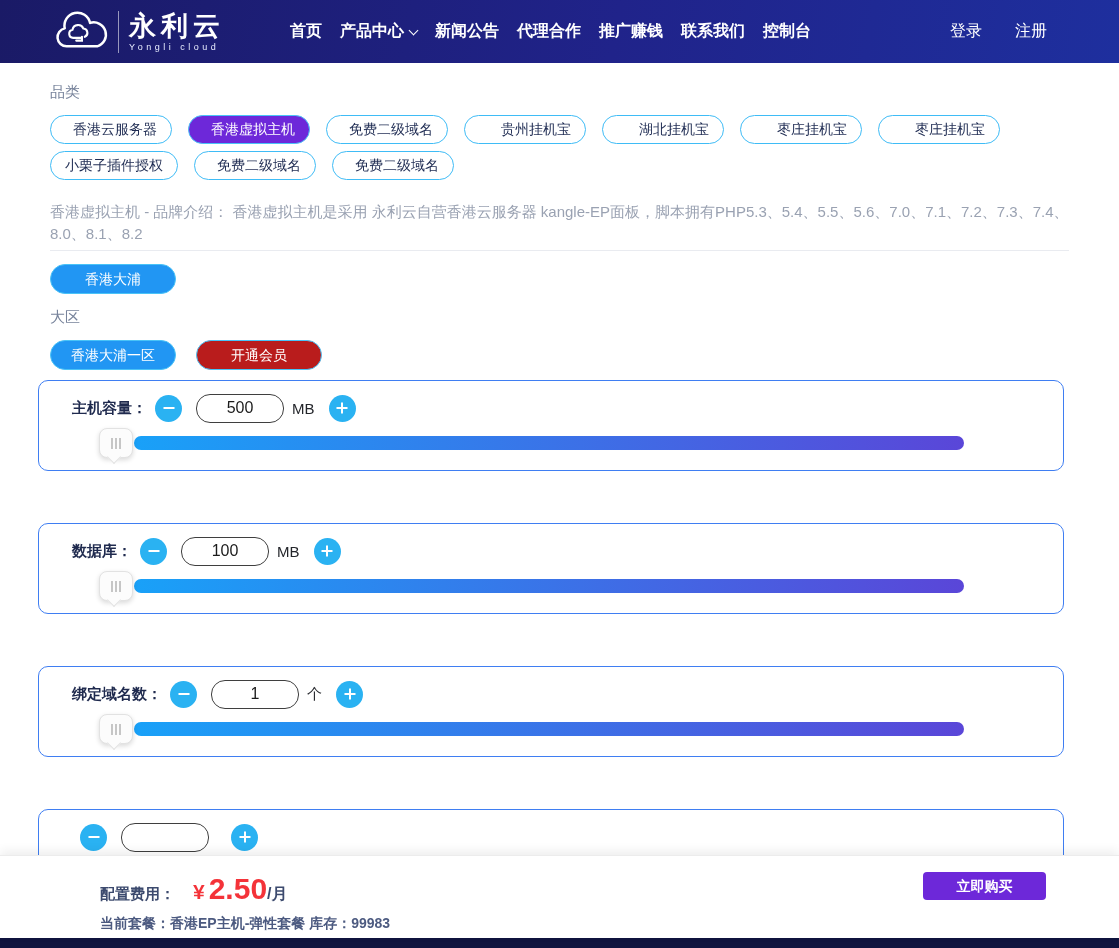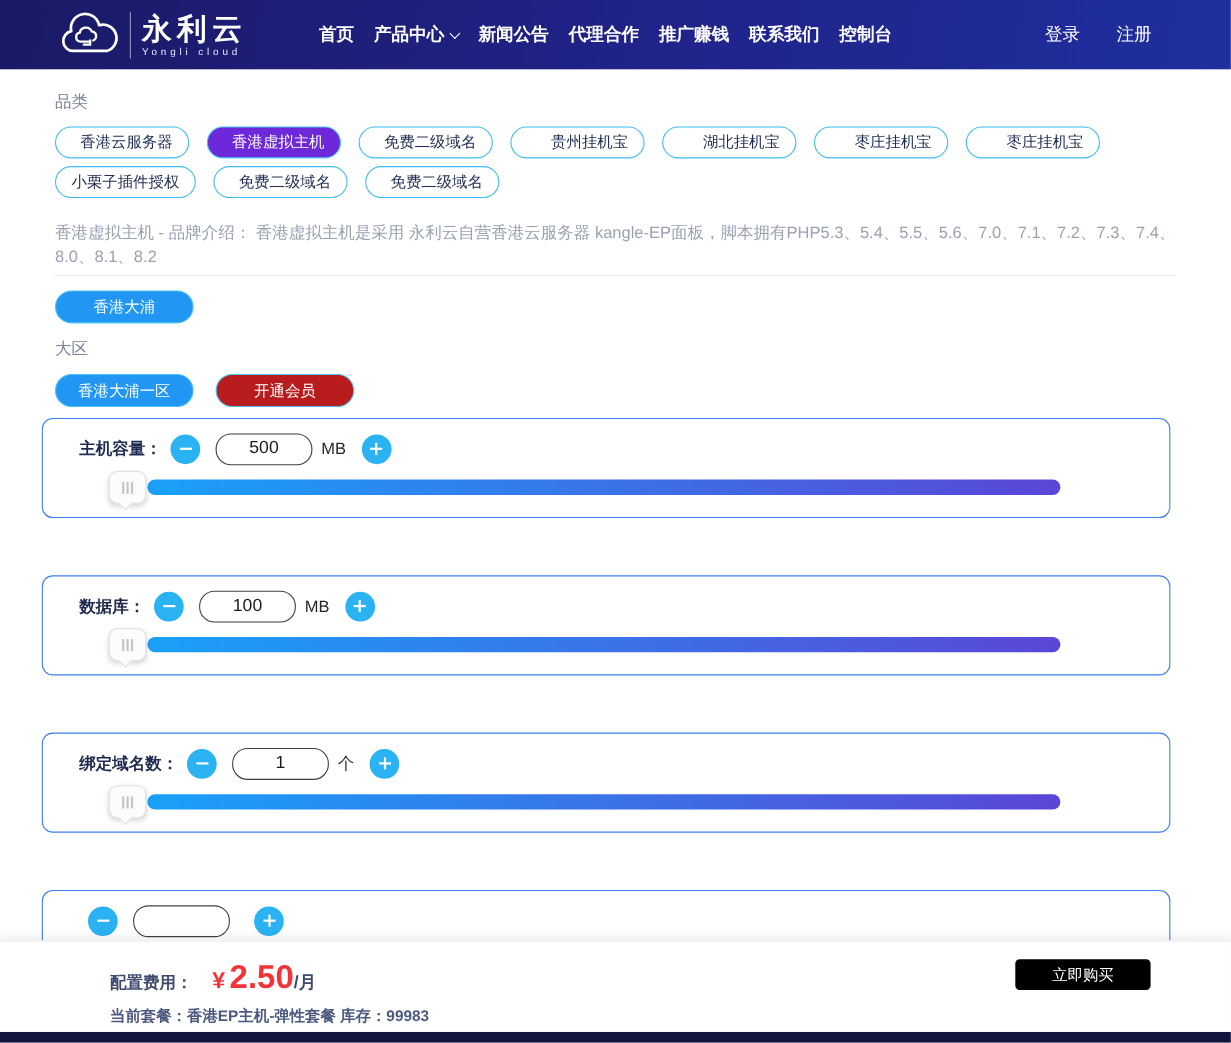--- a/index.html
+++ b/index.html
@@ -67,22 +67,22 @@
 
   
   .footbar { position:absolute; left:0; bottom:10px; width:100%; height:83px; background:#fff;
     border-top:1px solid #ececec; box-shadow:0 -4px 10px rgba(0,0,0,.07); z-index:10; }
   .cost-line { display:flex; align-items:baseline; margin:16px 0 0 100px; }
   .cost-label { font-size:15px; font-weight:700; color:#3c4a6e; margin-right:18px; }
   .cost-cur { font-size:21px; font-weight:700; color:#f43339; margin-right:4px; }
   .cost-price { font-size:30px; font-weight:700; color:#f43339; }
   .cost-per { font-size:16px; font-weight:700; color:#3c4a6e; }
   .plan-line { margin:9px 0 0 100px; font-size:14px; font-weight:700; color:#4c5a80; }
-  .buy-btn { position:absolute; right:73px; top:16px; width:123px; height:28px; background:#000000;
-    border-radius:4px; color:#fff; font-size:14px; font-weight:400; line-height:28px; text-align:center; cursor:pointer; }
+  .buy-btn { position:absolute; right:73px; top:16px; width:123px; height:28px; background:#6d28d9;
+    border-radius:4px; color:#fff; font-size:14px; font-weight:700; line-height:28px; text-align:center; cursor:pointer; }
   .bottom-strip { position:absolute; left:0; bottom:0; width:100%; height:10px; background:#10143e; }
 </style>
 </head>
 <body>
 
 <header class="navbar">
   <div class="logo">
     <svg class="logo-cloud" viewBox="0 0 64 46" fill="none">
       <path d="M49 38 H17 a9.5 9.5 0 0 1 -2-18.8 A13.5 13.5 0 0 1 41.5 13.5 a9 9 0 0 1 7.5 24.5z" stroke="#fff" stroke-width="2.6" stroke-linejoin="round"></path>
       <path d="M36 28 a4.5 4.5 0 0 0 -1.5-8.6 a6 6 0 0 0 -11.4 1.2 a4.3 4.3 0 0 0 .7 8.5 h9" stroke="#fff" stroke-width="2.2" stroke-linecap="round"></path>

